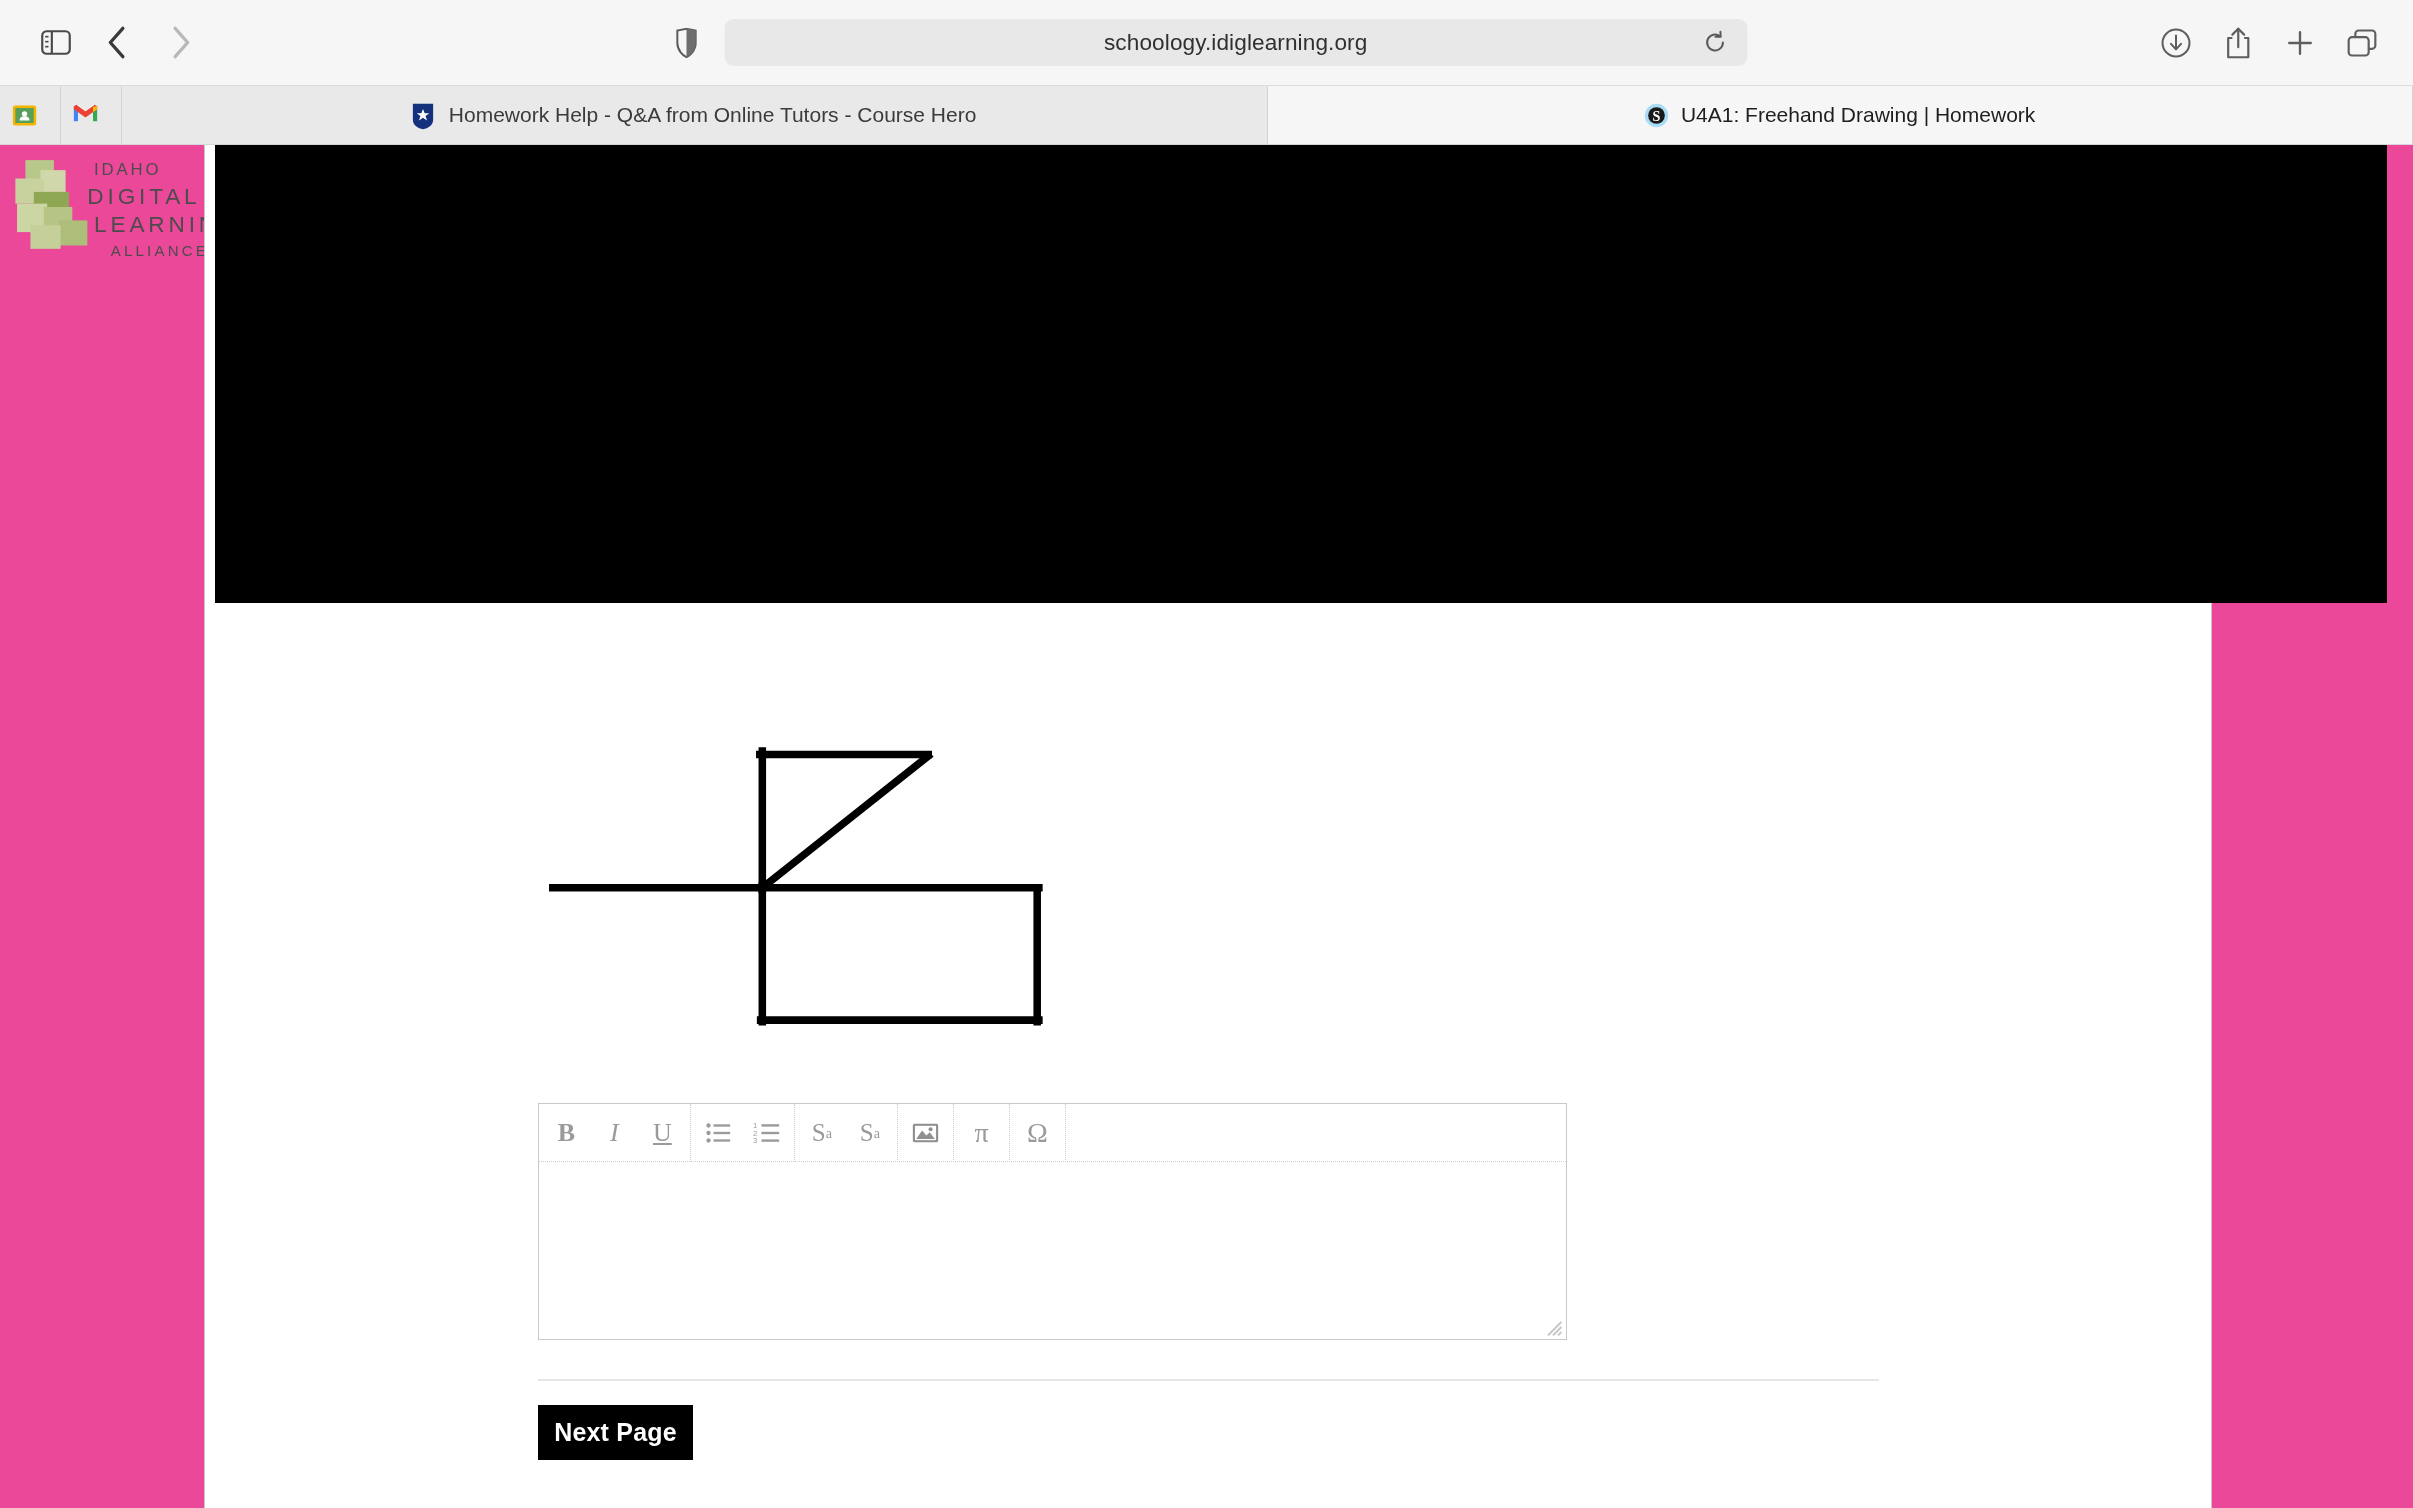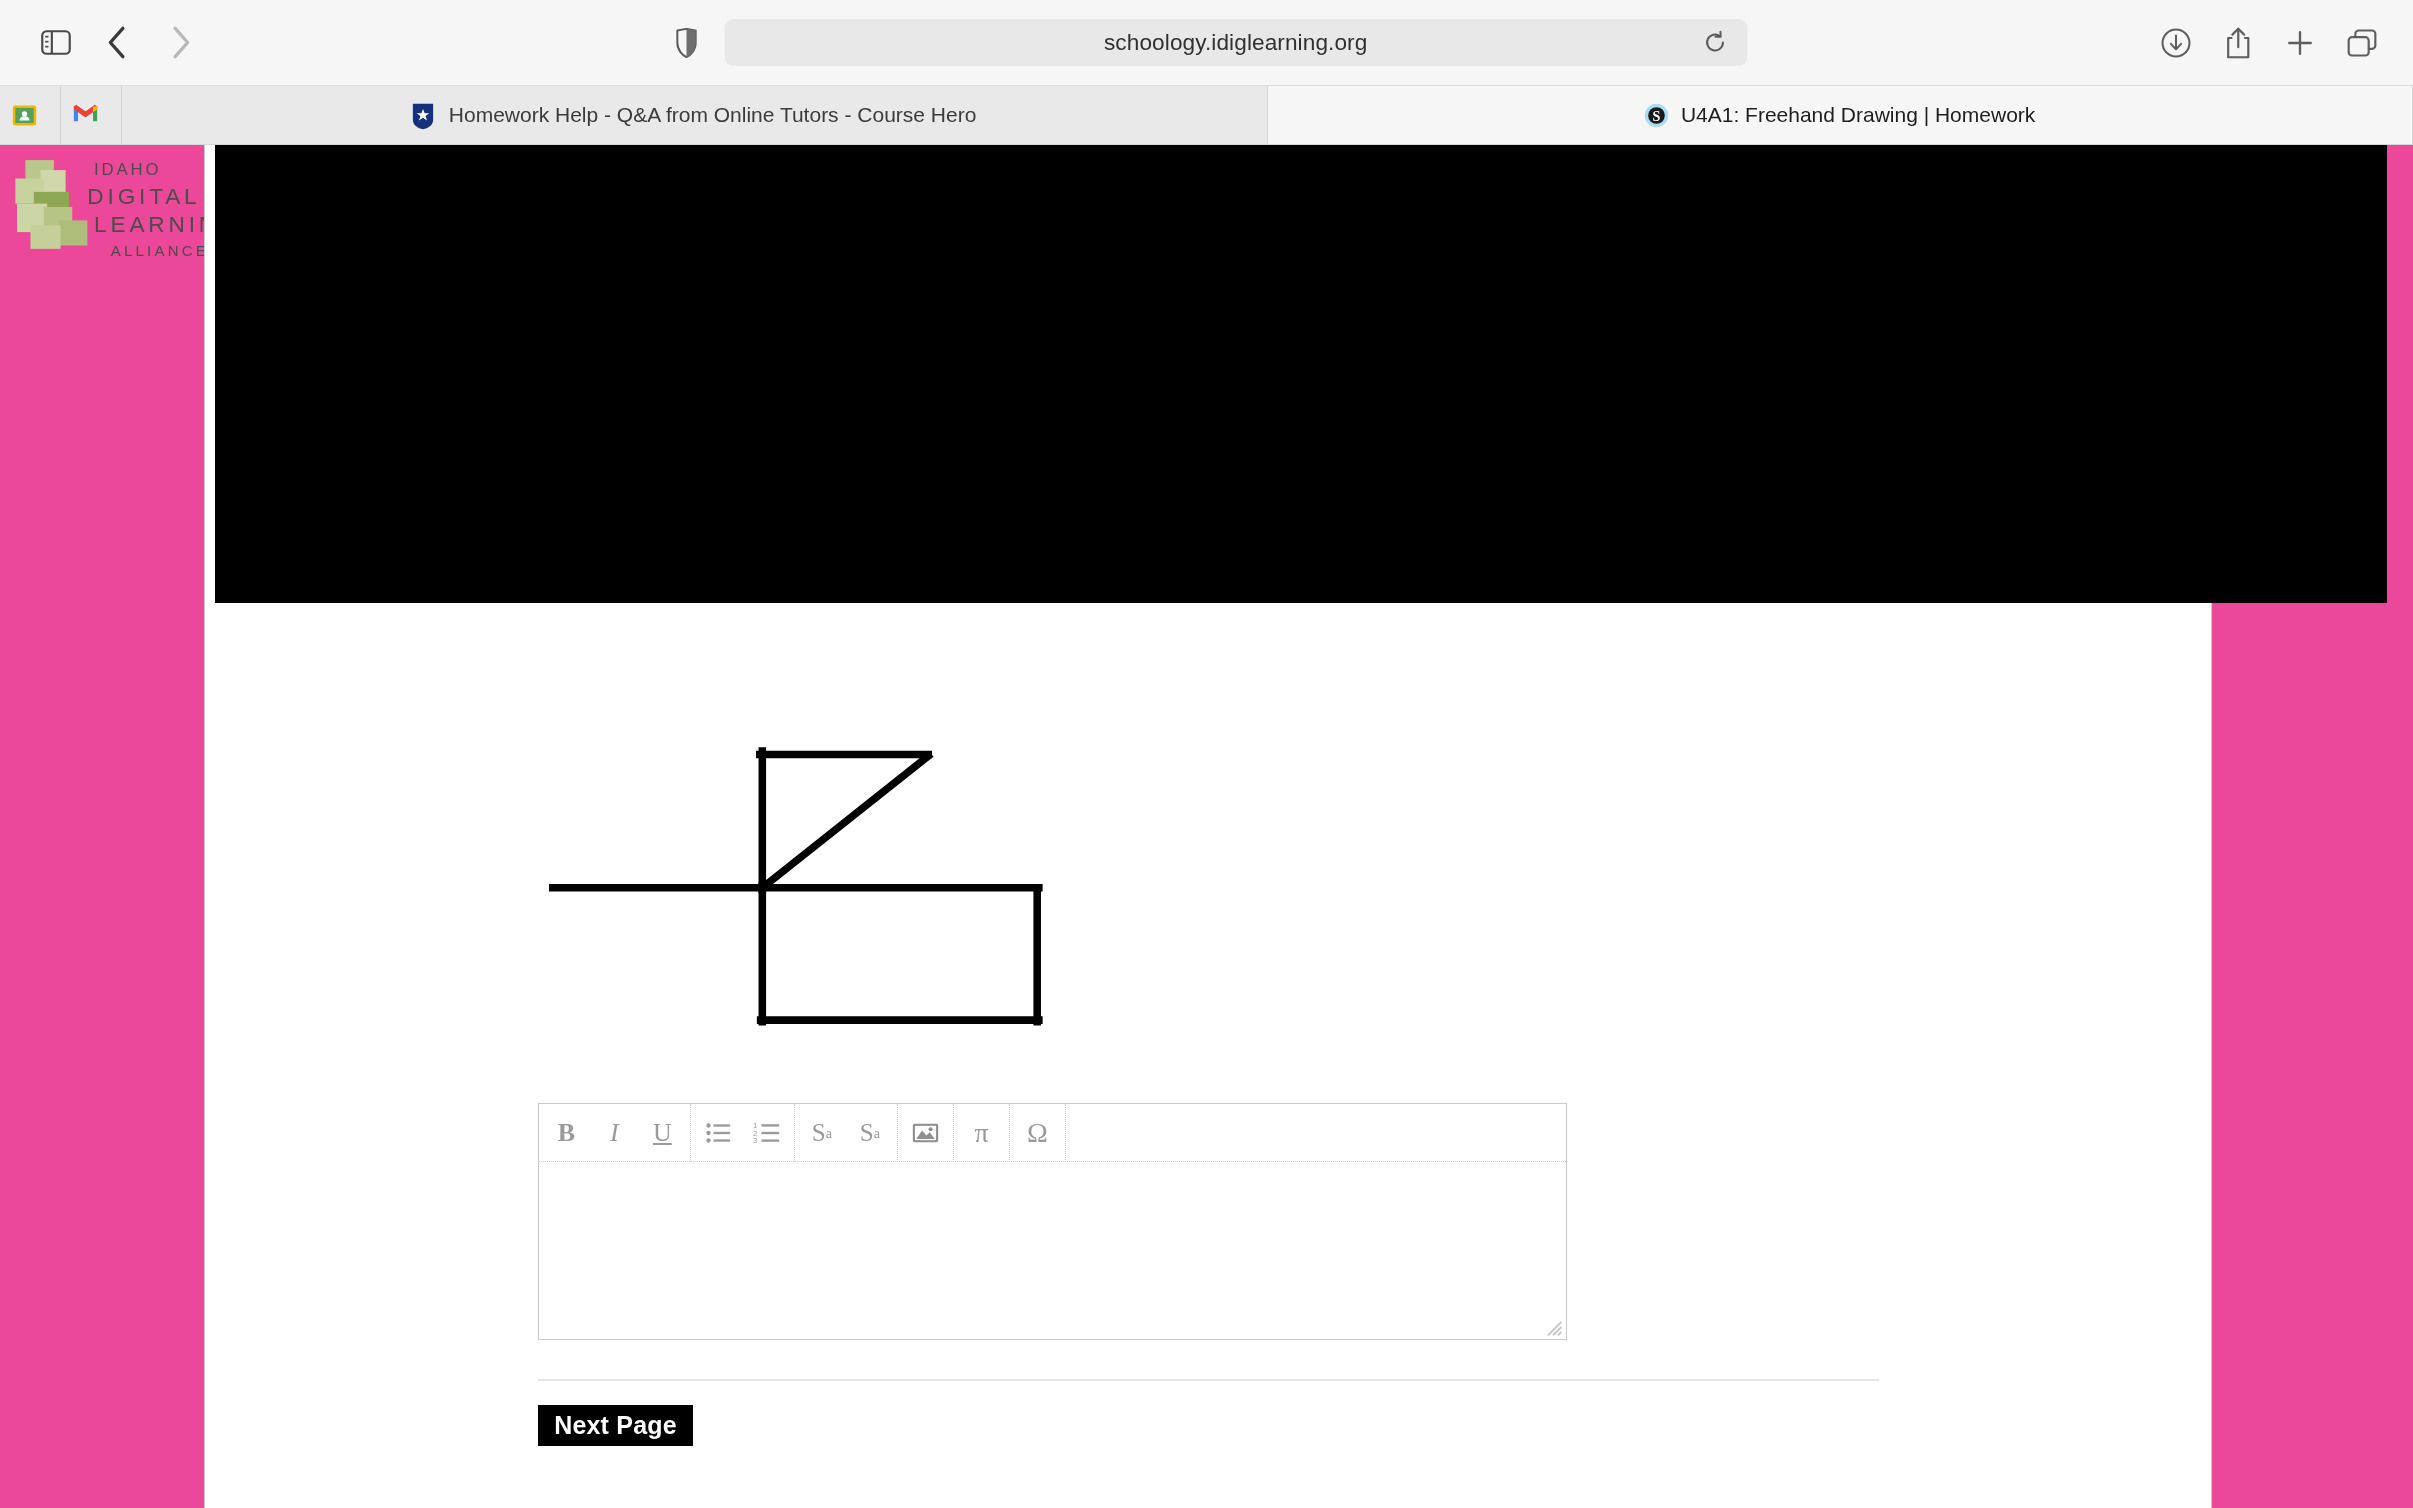--- a/index.html
+++ b/index.html
@@ -297,21 +297,21 @@
     width: 1341px;
     height: 1.7px;
     background: #e6e6e6;
   }
 
   .next-page-btn {
     position: absolute;
     left: 333px;
     top: 1260px;
     width: 155px;
-    height: 41px;
+    height: 55px;
     background: #000000;
     color: #ffffff;
     font-size: 25px;
     font-weight: bold;
     display: flex;
     align-items: center;
     justify-content: center;
     border: none;
     cursor: default;
     font-family: "Liberation Sans", sans-serif;

